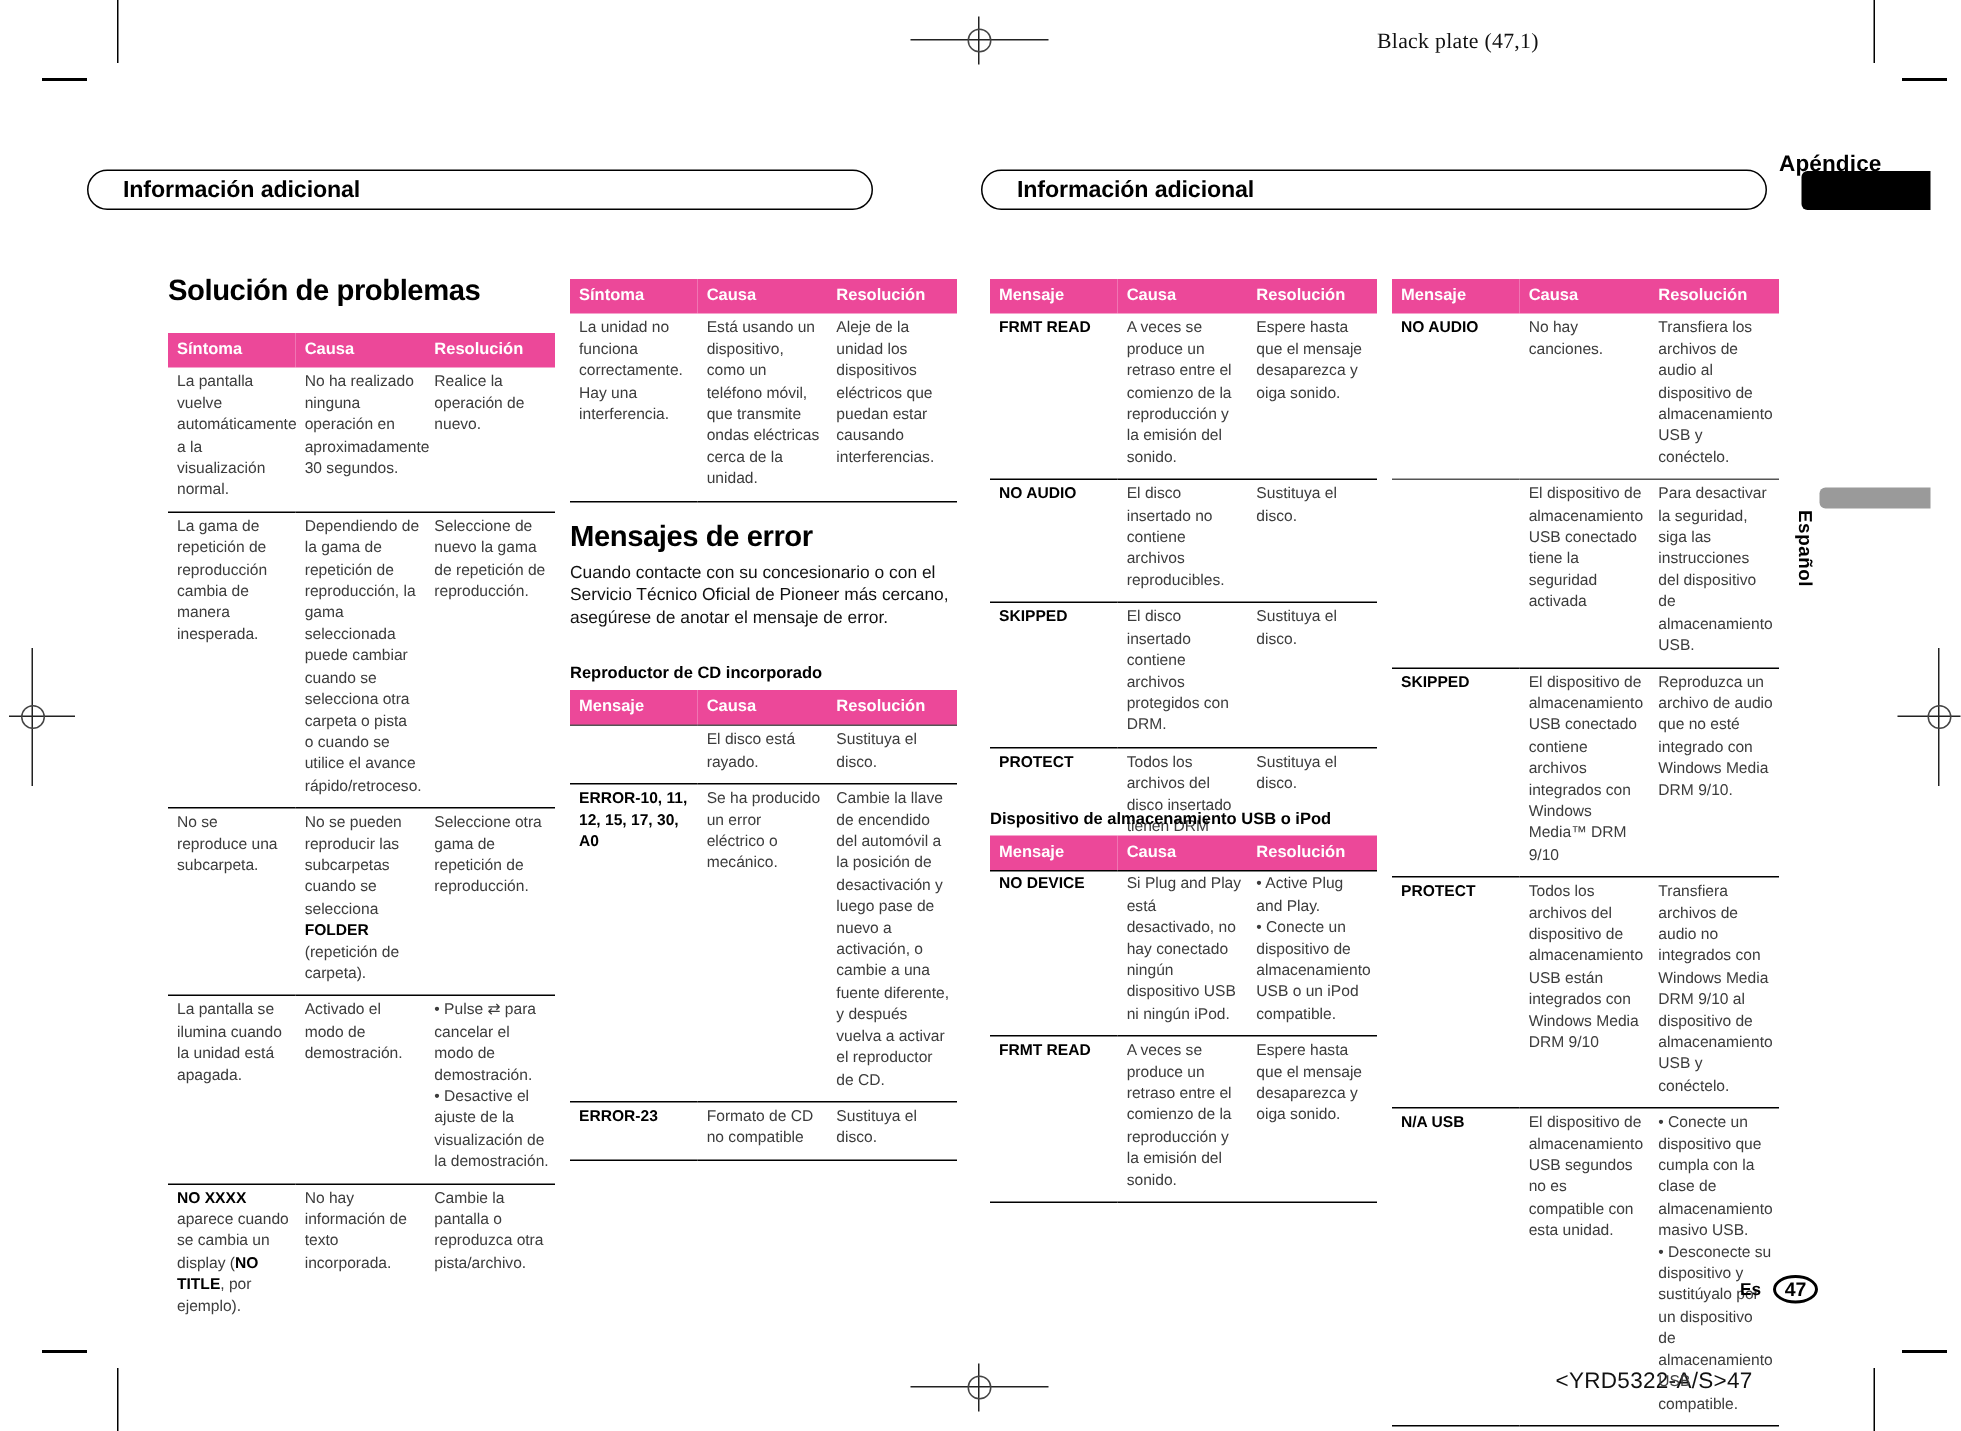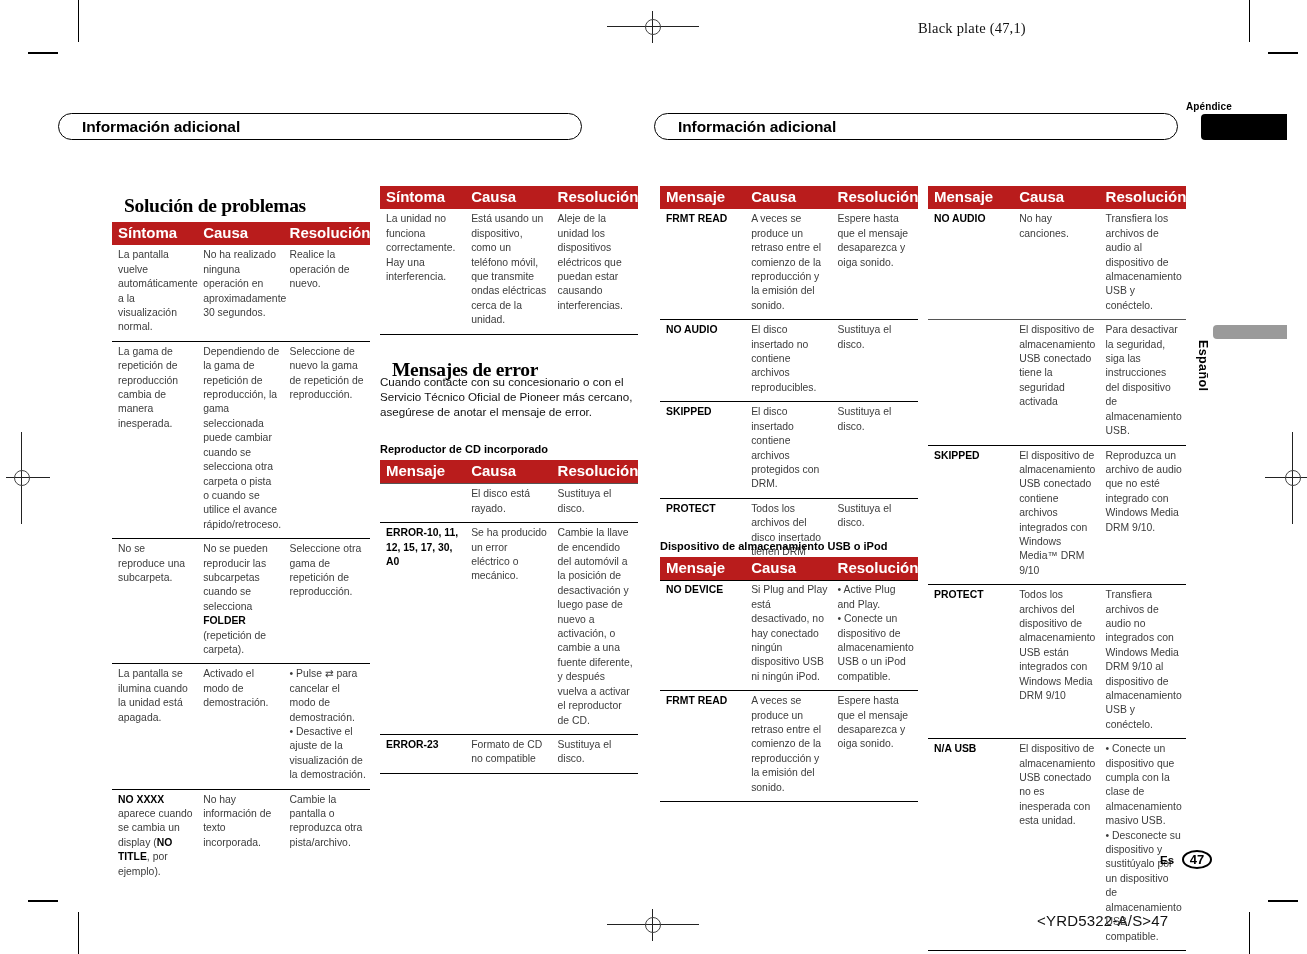--- a/index.html
+++ b/index.html
@@ -46,21 +46,21 @@
     border:1.6px solid #000; border-radius:14px;
     display:flex; align-items:center;
   }
   .runhead .txt {
     padding-left:23px; font-size:15.5px; font-weight:bold; letter-spacing:-.1px;
   }
 
   
   .apendice-label {
     position:absolute; left:1186px; top:101px;
-    font-size:10px; font-weight:bold; letter-spacing:.1px;
+    font-size:15px; font-weight:bold; letter-spacing:.1px;
   }
   .apendice-tab {
     position:absolute; left:1201px; top:114px; width:86px; height:26px;
     background:#000; border-radius:4px 0 0 4px;
   }
   .lang-tab {
     position:absolute; left:1213px; top:325px; width:74px; height:14px;
     background:#9a9a9a; border-radius:4px 0 0 4px;
   }
   .lang-text {
@@ -81,40 +81,40 @@
 
   
   .col { position:absolute; top:0; }
   .cL1 { left:54px; width:266px; }
   .cL2 { left:322px; width:266px; }
   .cR1 { left:6px;  width:266px; }
   .cR2 { left:274px; width:266px; }
 
   h1.sec {
     font-size:19.5px; font-weight:bold; letter-spacing:-.3px;
-    margin:12px; padding:0;font-family:Liberation Serif, serif;
+    margin:0; padding:0;
   }
   h2.sub {
     font-size:11px; font-weight:bold; margin:0; padding:0;
   }
   p.body {
     font-size:11.6px; line-height:15.2px; margin:0; color:#111;
   }
 
   
   table.tbl {
     border-collapse:collapse; width:100%;
     font-size:10.4px; line-height:14.4px;
     table-layout:fixed;
   }
   table.tbl thead th {
-    background:#b91c1c; color:#fff;
+    background:#ec4899; color:#fff;
     text-align:left; font-weight:bold;
     padding:4px 4px 5px 6px;
-    font-size:15px;
+    font-size:11px;
     vertical-align:middle;
   }
   table.tbl td {
     vertical-align:top;
     padding:3px 4px 6px 6px;
     color:#3c3c3c;
   }
   table.tbl td.msg { color:#000; font-weight:bold; }
   table.tbl tr.grp td { border-top:1.6px solid #000; }
   table.tbl tr.sub td { border-top:.8px solid #555; }
@@ -396,21 +396,21 @@
             <td>El dispositivo de almacenamiento USB conectado contiene archivos integrados con Windows Media™ DRM 9/10</td>
             <td>Reproduzca un archivo de audio que no esté integrado con Windows Media DRM 9/10.</td>
           </tr>
           <tr class="grp">
             <td class="msg">PROTECT</td>
             <td>Todos los archivos del dispositivo de almacenamiento USB están integrados con Windows Media DRM 9/10</td>
             <td>Transfiera archivos de audio no integrados con Windows Media DRM 9/10 al dispositivo de almacenamiento USB y conéctelo.</td>
           </tr>
           <tr class="grp endrule">
             <td class="msg">N/A USB</td>
-            <td>El dispositivo de almacenamiento USB conectado no es inesperada con esta unidad.</td>
+            <td>El dispositivo de almacenamiento USB segundos no es compatible con esta unidad.</td>
             <td>
               <div>• <span>Conecte un dispositivo que cumpla con la clase de almacenamiento masivo USB.</span></div>
               <div>• <span>Desconecte su dispositivo y sustitúyalo por un dispositivo de almacenamiento USB compatible.</span></div>
             </td>
           </tr>
         </tbody>
       </table>
     </div>
   </div>
 </div>

